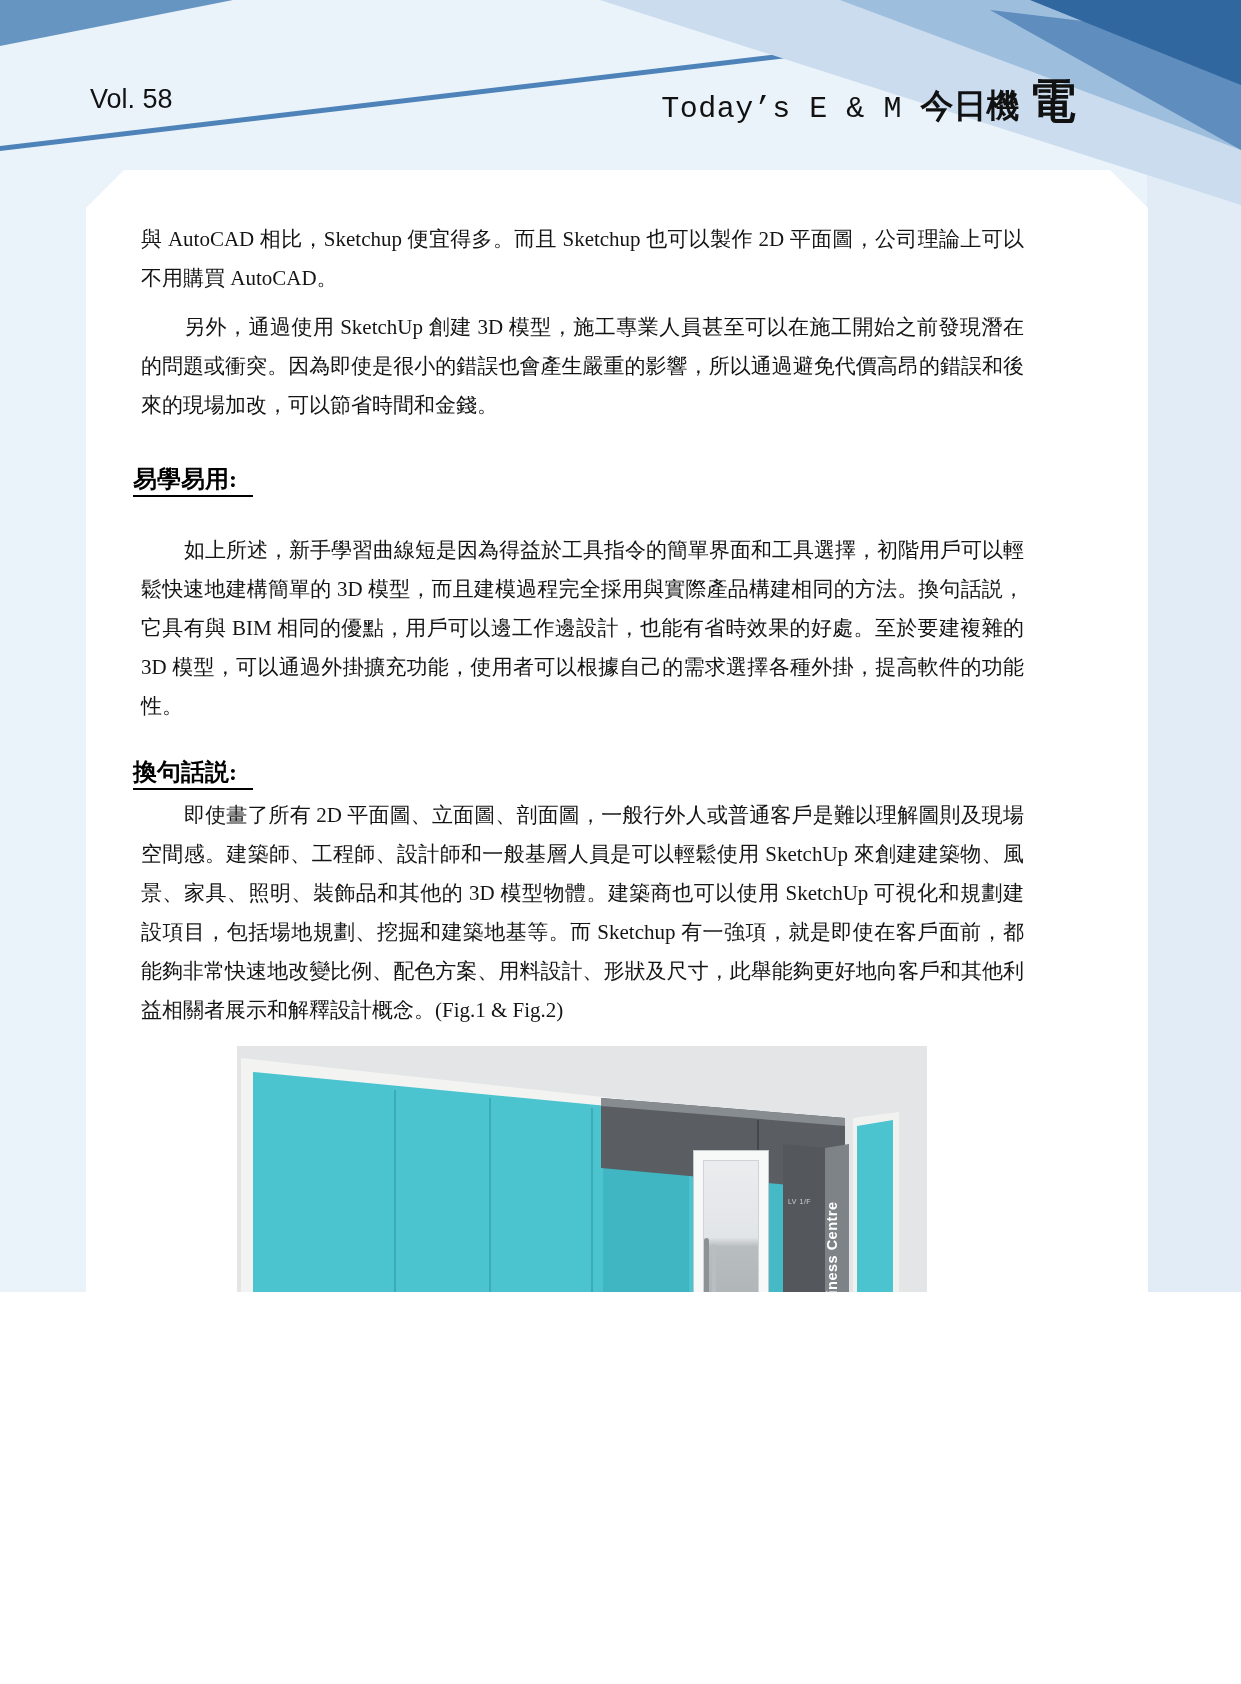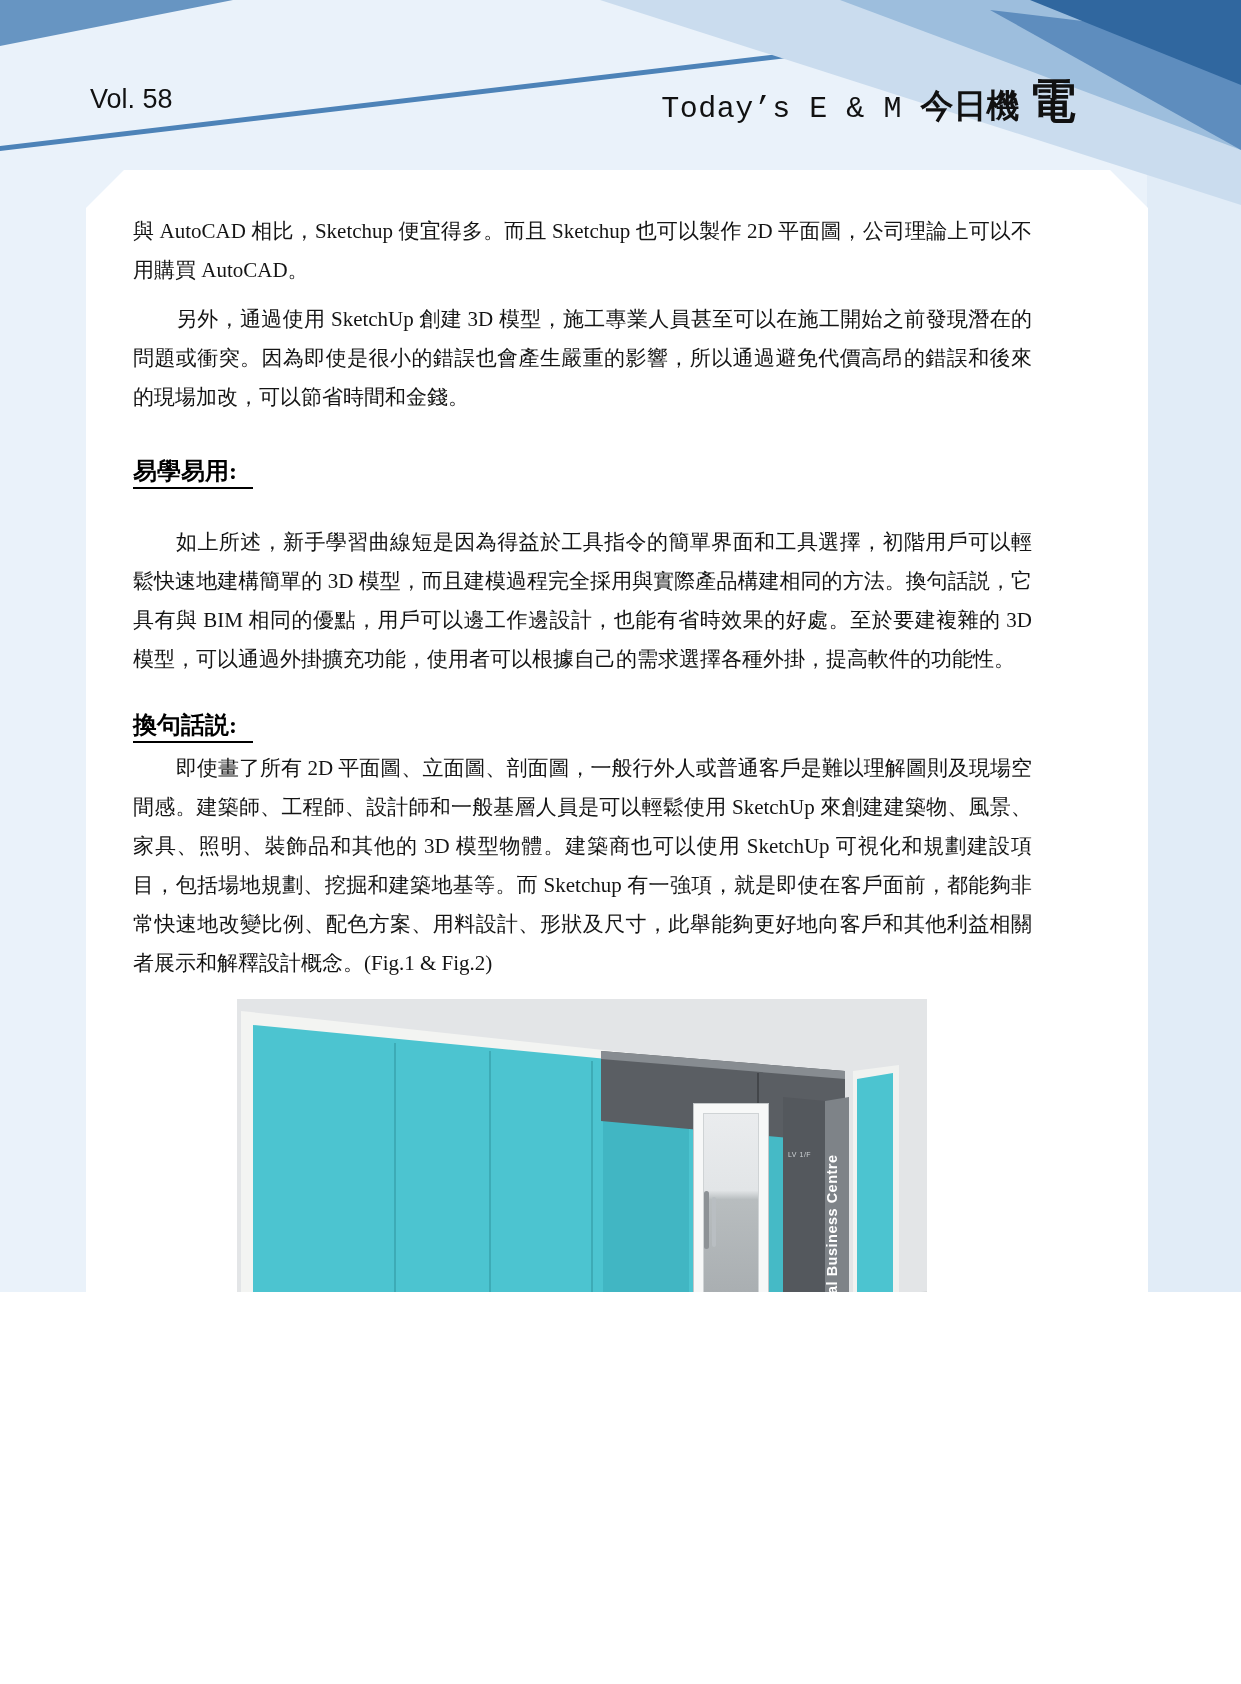--- a/index.html
+++ b/index.html
@@ -29,21 +29,21 @@
        font-family:Liberation Mono, monospace;}
   .mag-title .t-en{font-size:30px;letter-spacing:0.5px;}
   .mag-title .t-zh{font-size:33px;font-weight:700;}
   .mag-title .t-zh-big{font-size:47px;font-weight:800;letter-spacing:-1px;}
 
   
   .card{position:absolute;left:86px;top:170px;width:1062px;height:1390px;background:#ffffff;
         clip-path:polygon(38px 0,calc(100% - 38px) 0,100% 38px,100% calc(100% - 38px),
                   calc(100% - 38px) 100%,38px 100%,0 calc(100% - 38px),0 38px);
         box-sizing:border-box;padding:42px 116px 0 47px;}
-  .body-text{margin:0;font-size:21px;line-height:39px;color:#141414;text-align:justify;text-indent:43px;}
+  .body-text{margin:8px;font-size:21px;line-height:39px;color:#141414;text-align:justify;text-indent:43px;}
   .body-text.no-indent{text-indent:0;}
   .mt-p2{margin-top:8px;}  .mt-p3{margin-top:10px;}
   .sec-head{margin:38px 0 0 0;font-size:24px;font-weight:700;color:#000;line-height:32px;}
   .sec-head .u{border-bottom:2.5px solid #000;padding-bottom:3px;padding-right:16px;}
   .sec-head.h2{margin-top:30px;}
   .mt-p4{margin-top:36px;}  .mt-p5{margin-top:8px;}
 
   
   .figure{position:relative;width:690px;height:384px;margin:16px 0 0 104px;background:#e3e5e7;overflow:hidden;}
   .fl{position:absolute;inset:0;}

